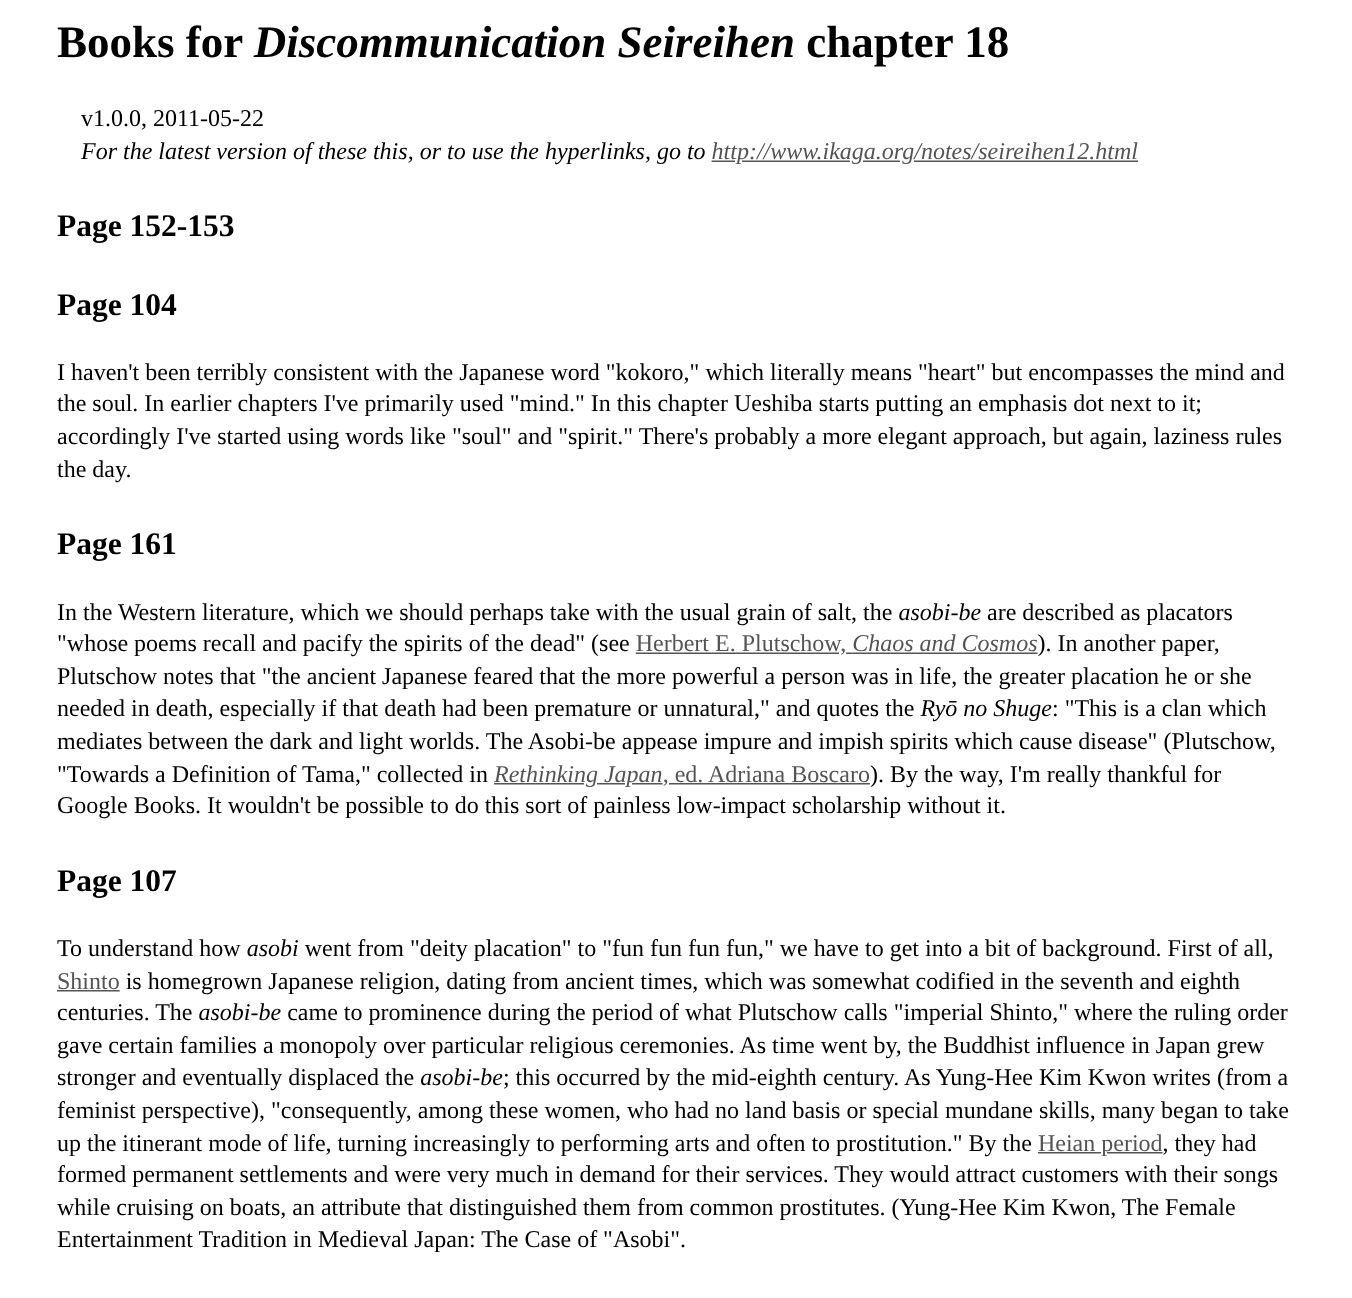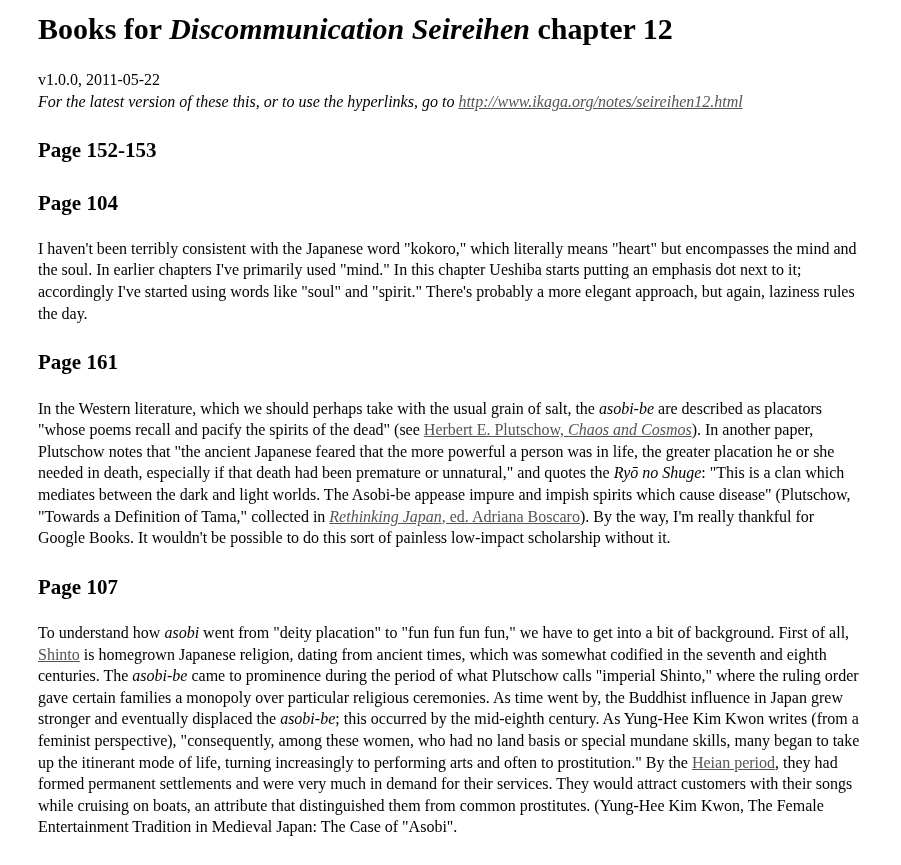--- a/index.html
+++ b/index.html
@@ -16,39 +16,39 @@
     padding: 12px 36px 30px 38px;
     overflow: hidden;
   }
   h1 {
     font-size: 30px;
     font-weight: bold;
     margin: 0 0 24px 0;
     line-height: 1.1;
     letter-spacing: 0;
   }
-  .meta { margin: 0 0 21px 0; }
+  .meta { margin: 0 0 21px 16px; }
   .it { font-style: italic; }
   h3 {
     font-size: 21px;
     font-weight: bold;
     margin: 24px 0 21px 0;
   }
   p.body-para { margin: 0 0 21px 0; }
   a.doclink {
     color: var(--link-color);
     text-decoration: underline;
     cursor: pointer;
   }
   a.doclink.it { font-style: italic; }
 </style>
 </head>
 <body>
 
-<h1><span>Books for </span><span class="it">Discommunication Seireihen</span><span> chapter 12</span></h1>
+<h1><span>Books for </span><span class="it">Discommunication Seireihen</span><span> chapter 18</span></h1>
 
 <p class="meta"><span>v1.0.0, 2011-05-22</span><br><span class="it"><span>For the latest version of these this, or to use the hyperlinks, go to </span><a class="doclink" href="#">http://www.ikaga.org/notes/seireihen12.html</a></span></p>
 
 <main>
 
   <section>
     <h3>Page 152-153</h3>
   </section>
 
   <section>

